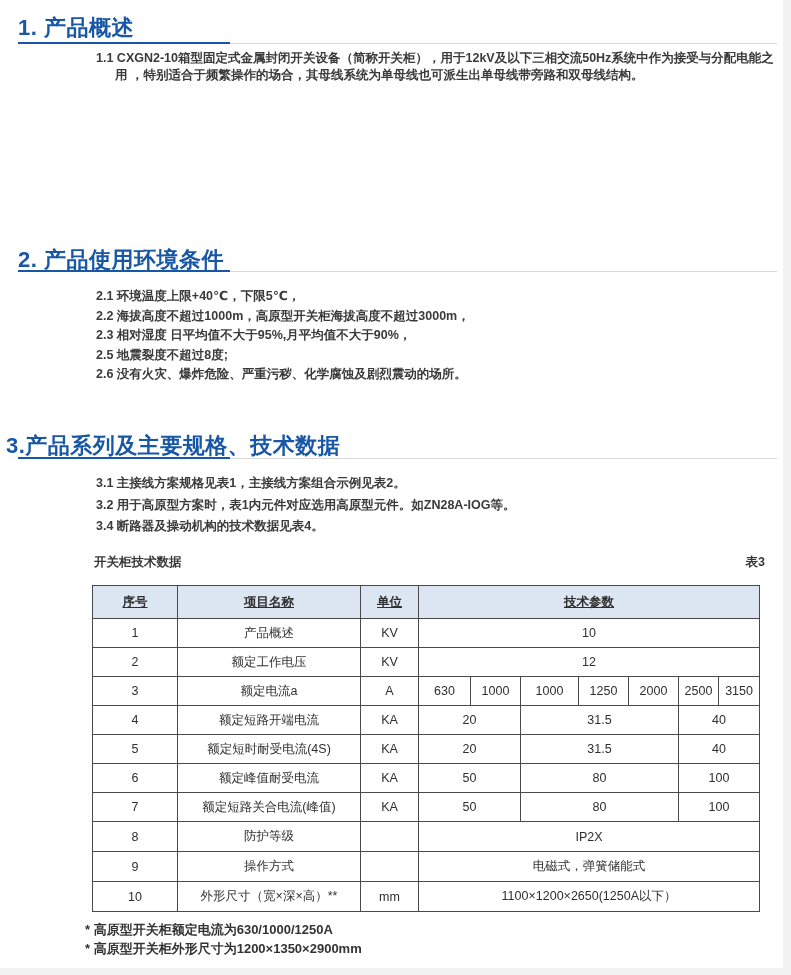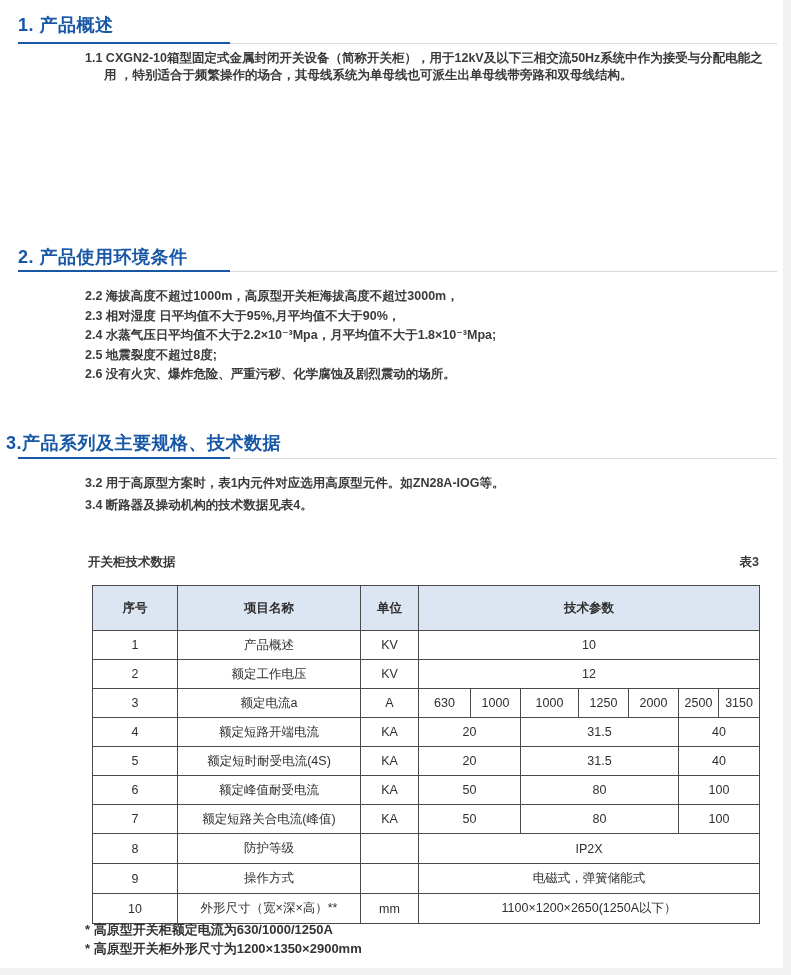--- a/index.html
+++ b/index.html
@@ -3,50 +3,50 @@
 <meta charset="utf-8">
 <style>
   html,body{margin:0;padding:0;}
   body{
     width:791px;height:975px;position:relative;overflow:hidden;
     background:#ffffff;color:#383838;
     font-family:"Liberation Sans","DejaVu Sans",sans-serif;
   }
   .abs{position:absolute;}
   .sec-h{
-    margin:0;font-size:18px;font-weight:bold;color:#1757a5;
+    margin:0;font-size:22px;font-weight:bold;color:#1757a5;
     letter-spacing:0.5px;white-space:nowrap;
   }
   #h1{left:18px;top:13px;}
   #h2{left:18px;top:245px;}
   #h3{left:6px;top:431px;}
   .rule-gray{height:1px;background:#d9d9d9;left:18px;width:759px;}
   .rule-blue{height:2px;background:#1757a5;left:18px;width:212px;}
   #rule1g{top:43px;} #rule1b{top:42px;}
   #rule2g{top:271px;} #rule2b{top:270px;}
   #rule3g{top:458px;} #rule3b{top:457px;}
-  .items{left:85px;width:680px;font-size:12.5px;font-weight:600;color:#3a3a3a;}
+  .items{left:96px;width:680px;font-size:12.5px;font-weight:600;color:#3a3a3a;}
   #items1{top:50px;line-height:17px;}
   #items1 .para{text-indent:-19px;padding-left:19px;}
   #items2{top:287px;line-height:19.5px;}
   #items3{top:473px;line-height:21.5px;}
   #caption{
-    top:554px;left:88px;width:671px;font-size:12.5px;font-weight:600;
+    top:554px;left:94px;width:671px;font-size:12.5px;font-weight:600;
     display:flex;justify-content:space-between;align-items:flex-end;
   }
   #tech-table{
     position:absolute;left:92px;top:585px;width:667px;
     border-collapse:collapse;table-layout:fixed;
     font-size:12.5px;color:#2f2f2f;
   }
   #tech-table td{
     border:1px solid #4a4a4a;text-align:center;vertical-align:middle;
     padding:0 2px;overflow:hidden;white-space:nowrap;
   }
-  #tech-table tr.hdr{height:45px;}
+  #tech-table tr.hdr{height:33px;text-decoration:underline;}
   #tech-table tr.hdr td{background:#dce6f2;font-weight:600;}
   #tech-table tr.r{height:29px;}
   #tech-table tr.rt{height:30px;}
   #fns{left:85px;top:920px;font-size:13px;font-weight:600;line-height:19px;color:#333;}
   .edge{background:#f2f2f2;}
   #edge-r{left:783px;top:0;width:8px;height:975px;}
   #edge-b{left:0;top:968px;width:791px;height:7px;}
 </style>
 </head>
 <body>
@@ -55,31 +55,32 @@
 <div class="abs rule-gray" id="rule1g"></div>
 <div class="abs rule-blue" id="rule1b"></div>
 <div class="abs items" id="items1">
   <div class="para">1.1 CXGN2-10箱型固定式金属封闭开关设备（简称开关柜），用于12kV及以下三相交流50Hz系统中作为接受与分配电能之用 ，特别适合于频繁操作的场合，其母线系统为单母线也可派生出单母线带旁路和双母线结构。</div>
 </div>
 
 <h2 class="abs sec-h" id="h2">2. 产品使用环境条件</h2>
 <div class="abs rule-gray" id="rule2g"></div>
 <div class="abs rule-blue" id="rule2b"></div>
 <div class="abs items" id="items2">
+  <div class="para">2.1 环境温度上限+40℃，下限5℃，</div>
   <div class="para">2.2 海拔高度不超过1000m，高原型开关柜海拔高度不超过3000m，</div>
   <div class="para">2.3 相对湿度 日平均值不大于95%,月平均值不大于90%，</div>
-  <div class="para">2.4 水蒸气压日平均值不大于2.2×10⁻³Mpa，月平均值不大于1.8×10⁻³Mpa;</div>
   <div class="para">2.5 地震裂度不超过8度;</div>
   <div class="para">2.6 没有火灾、爆炸危险、严重污秽、化学腐蚀及剧烈震动的场所。</div>
 </div>
 
 <h2 class="abs sec-h" id="h3">3.产品系列及主要规格、技术数据</h2>
 <div class="abs rule-gray" id="rule3g"></div>
 <div class="abs rule-blue" id="rule3b"></div>
 <div class="abs items" id="items3">
+  <div class="para">3.1 主接线方案规格见表1，主接线方案组合示例见表2。</div>
   <div class="para">3.2 用于高原型方案时，表1内元件对应选用高原型元件。如ZN28A-IOG等。</div>
   <div class="para">3.4 断路器及操动机构的技术数据见表4。</div>
 </div>
 
 <div class="abs" id="caption">
   <span>开关柜技术数据</span>
   <span>表3</span>
 </div>
 
 <table id="tech-table">

